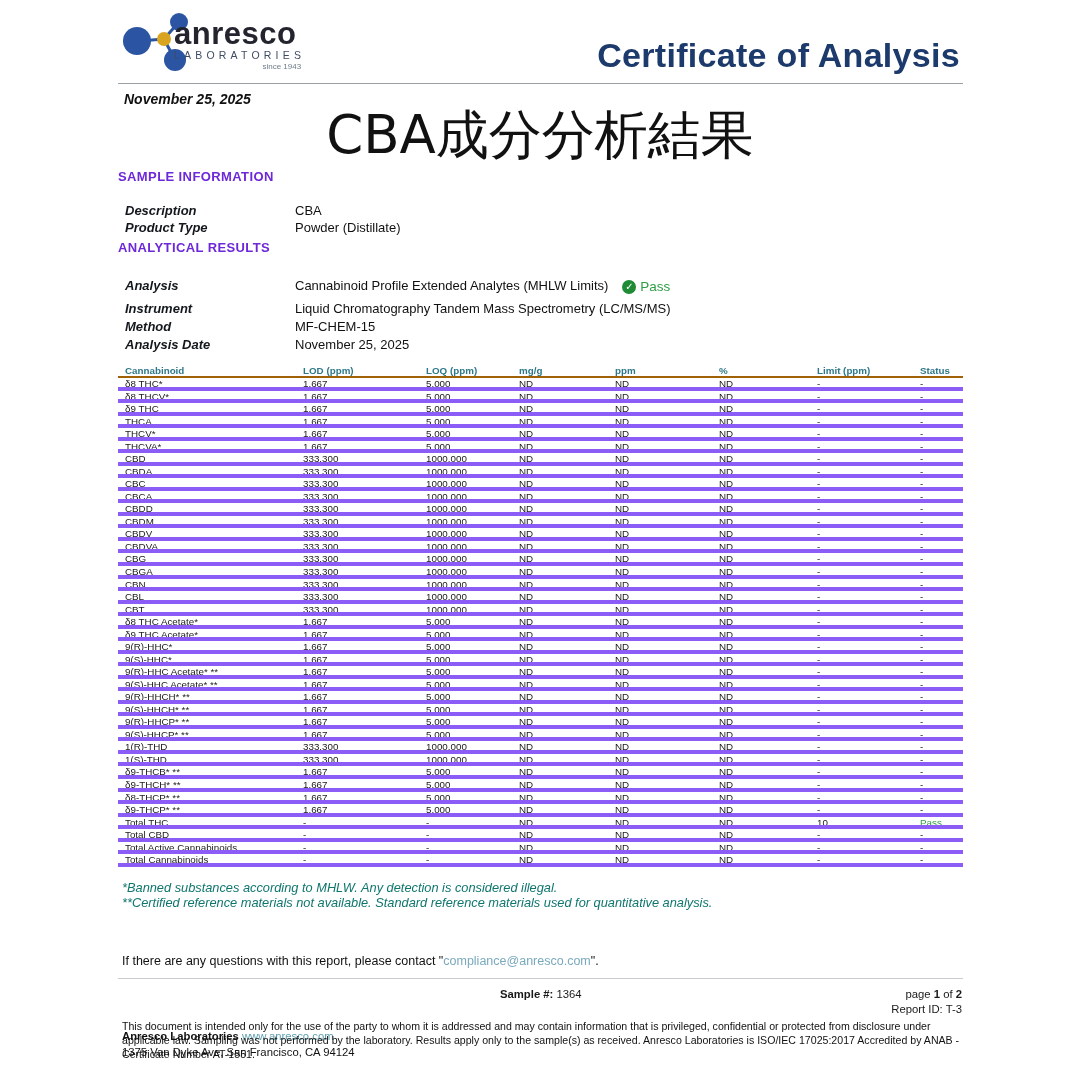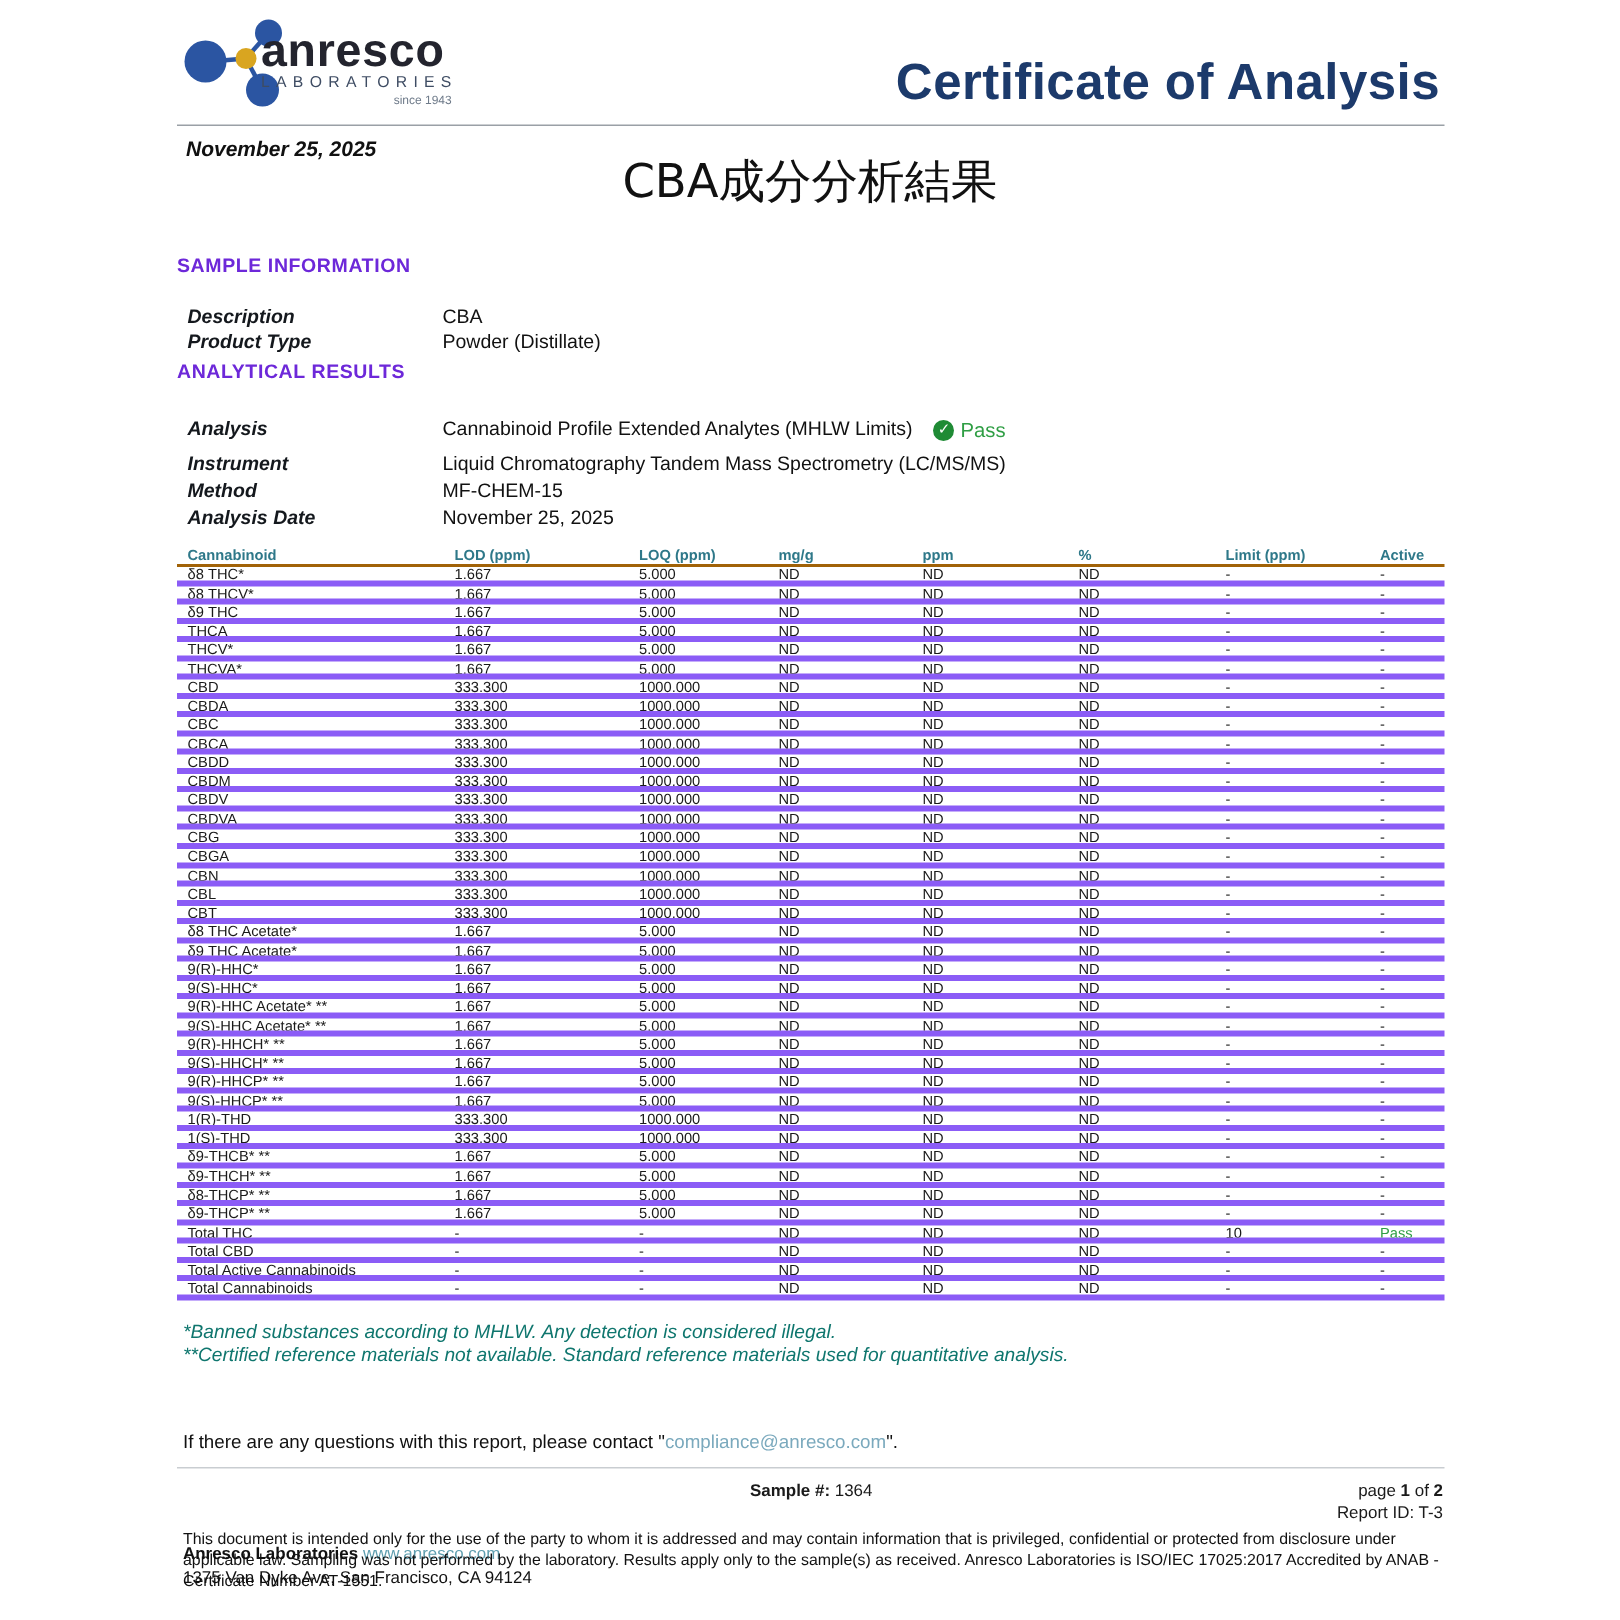--- a/index.html
+++ b/index.html
@@ -15,21 +15,21 @@
   .logo-brand { font-size:31px; font-weight:700; color:#23242e; letter-spacing:0.5px; line-height:28px; }
   .logo-sub { font-size:10.5px; color:#3e4c63; letter-spacing:4.2px; margin-top:1px; }
   .logo-since { font-size:8px; color:#6f7b8a; text-align:right; margin-top:1px; padding-right:4px; }
   .coa-title {
     position:absolute; right:120px; top:36px; font-size:34px; font-weight:700;
     color:#1c3a6b; letter-spacing:0.3px;
   }
   .header-rule { position:absolute; left:118px; top:83px; width:845px; height:1px; background:#9aa0a6; }
 
   .report-date { position:absolute; left:124px; top:91px; font-size:14px; font-style:italic; font-weight:700; color:#111; }
-  .jp-title { position:absolute; left:0; top:100px; width:1080px; text-align:center; font-size:31px; font-weight:500; color:#111;
+  .jp-title { position:absolute; left:0; top:100px; width:1080px; text-align:center; font-size:53px; font-weight:500; color:#111;
               font-family:"DejaVu Sans","Liberation Sans",sans-serif; }
 
   .section-heading { position:absolute; left:118px; width:845px; font-size:13px; font-weight:700; color:#6d28d9; letter-spacing:0.4px; }
   #sample-heading { top:169px; }
   #analytical-heading { top:240px; }
 
   
   .fields { position:absolute; left:125px; }
   #sample-fields { top:203px; }
   #analytical-fields { top:277px; }
@@ -131,21 +131,21 @@
 
   <div class="results-table" id="results-table">
       <div class="t-row t-head">
         <div>Cannabinoid</div>
         <div>LOD (ppm)</div>
         <div>LOQ (ppm)</div>
         <div>mg/g</div>
         <div>ppm</div>
         <div>%</div>
         <div>Limit (ppm)</div>
-        <div>Active</div>
+        <div>Status</div>
       </div>
       <div class="t-row">
         <div>δ8 THC*</div>
         <div>1.667</div>
         <div>5.000</div>
         <div>ND</div>
         <div>ND</div>
         <div>ND</div>
         <div>-</div>
         <div>-</div>

